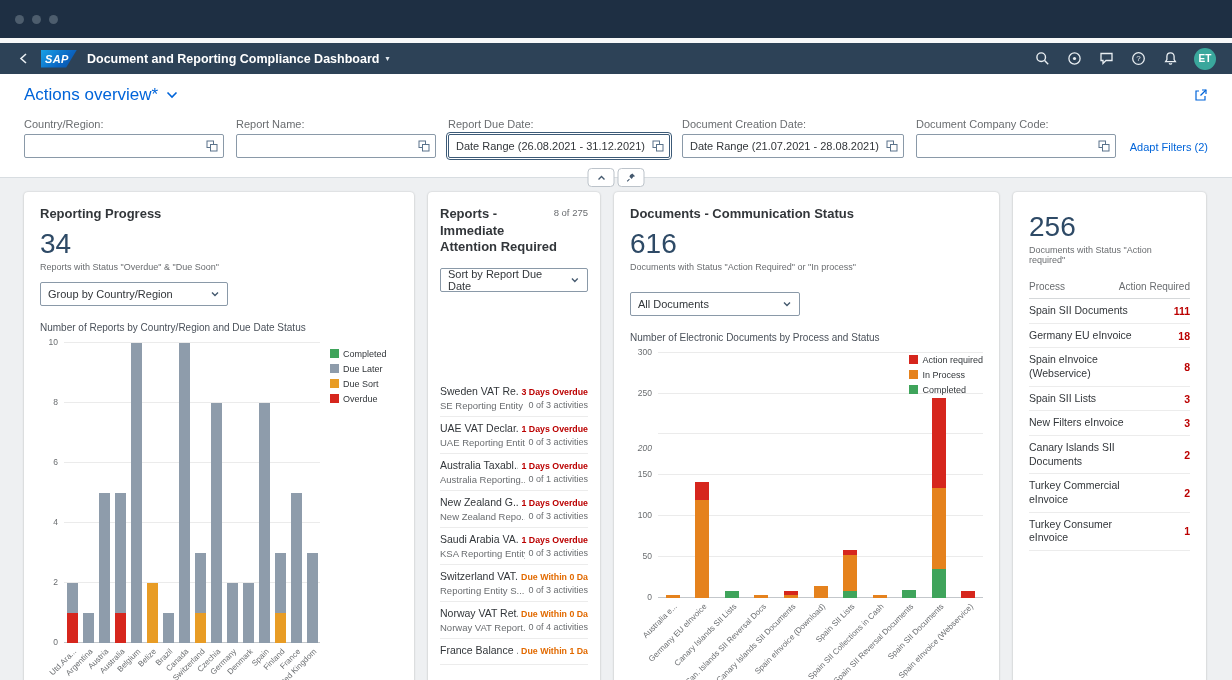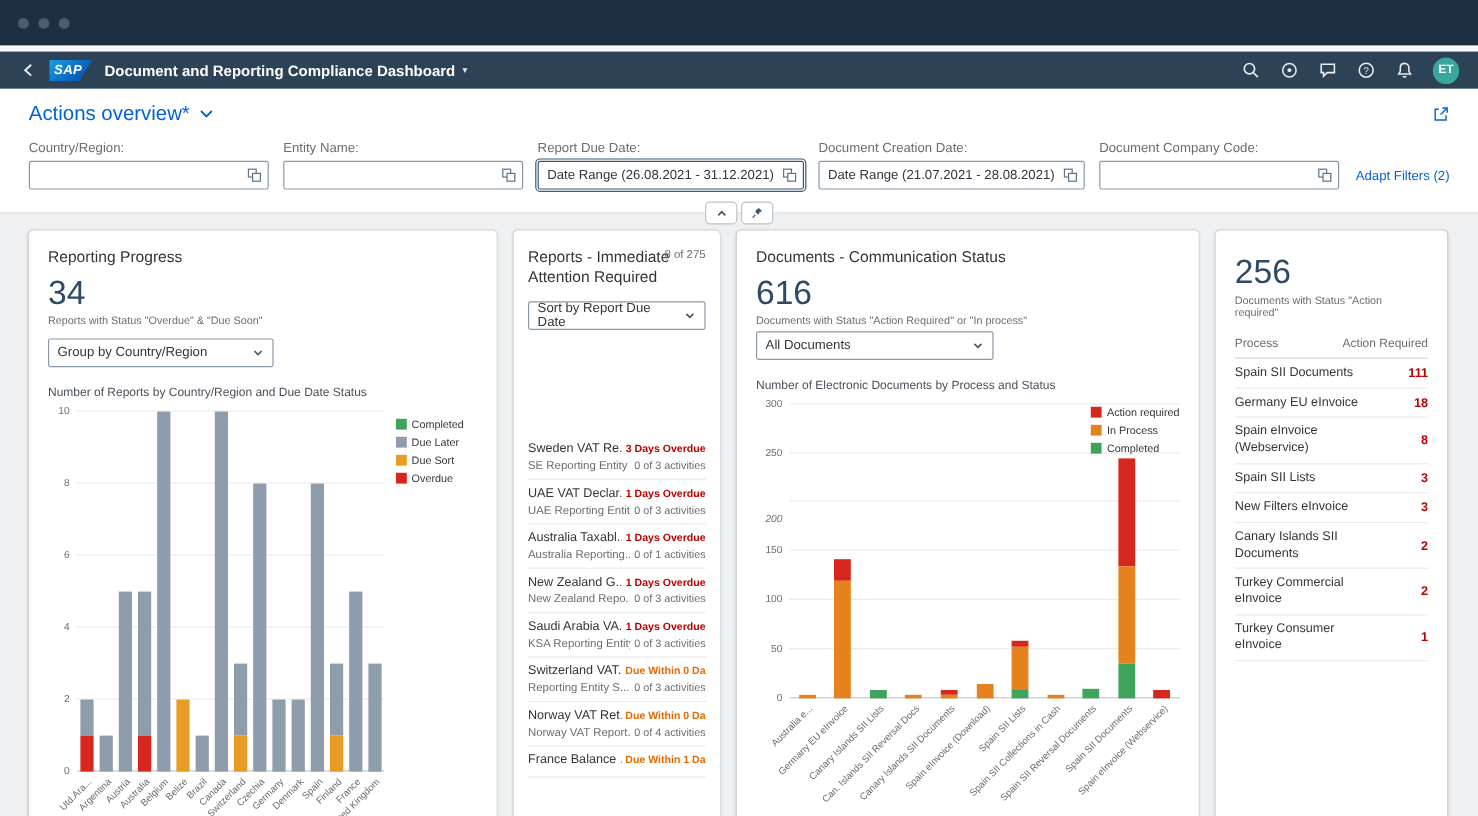--- a/index.html
+++ b/index.html
@@ -42,28 +42,28 @@
   .adapt{margin-left:auto;align-self:flex-end;font-size:11px;color:#0064d9;text-decoration:none;white-space:nowrap;line-height:22px}
   .bar-toggles{position:absolute;left:50%;bottom:-10px;transform:translateX(-50%);display:flex;gap:3px}
   .tgl{width:27px;height:19px;background:#fff;border:1px solid #bcc3ca;border-radius:4px;display:flex;
     align-items:center;justify-content:center;cursor:pointer;padding:0}
 
   
   .content{display:flex;gap:14px;padding:14px 24px;align-items:flex-start}
   .card{background:#fff;border-radius:4px;box-shadow:0 0 2px rgba(0,0,0,.18),0 1px 3px rgba(0,0,0,.08);
     padding:14px 16px;overflow:hidden;height:650px;position:relative}
   .c1{flex:0 0 390px}.c2{flex:0 0 172px;padding:14px 12px}.c3{flex:0 0 385px}.c4{flex:0 0 193px}
-  .card h3{font-size:13px;font-weight:400;color:#32363a;line-height:1.28}
+  .card h3{font-size:13px;font-weight:700;color:#32363a;line-height:1.28}
   .kpi{font-size:28px;color:#2e4a66;margin-top:5px;line-height:1.15}
   .kpi-sub{font-size:9px;color:#6a6d70;margin-top:2px}
   .select{margin-top:10px;height:24px;border:1px solid #8a99a8;border-radius:2px;display:flex;align-items:center;
     justify-content:space-between;padding:0 7px;font-size:11px;color:#32363a;cursor:pointer;background:#fff;gap:6px}
   .c1 .select{width:188px}
   .c2 .select{width:100%;margin-top:12px}
-  .c3 .select{width:198px;margin-top:4px}
+  .c3 .select{width:170px;margin-top:20px}
   .chart-title{font-size:10px;color:#4a515a;margin-top:16px}
   .chart{display:flex;margin-top:10px}
   .yaxis{position:relative;flex:none}
   .ytick{position:absolute;right:6px;font-size:8.5px;color:#6a6d70}
   .plotwrap{flex:1;position:relative;min-width:0}
   .plot{position:relative}
   .gridline{position:absolute;left:0;right:0;height:1px;background:#ebebeb}
   .gridline.base{background:#c3c7cb}
   .cats{position:absolute;left:0;right:0;top:0;bottom:0;display:flex;align-items:flex-end}
   .cat{flex:1;display:flex;justify-content:center;align-items:flex-end;min-width:0}
@@ -182,21 +182,21 @@
           <div class="field" style="width: 200px;">
             <div class="flabel">Country/Region:</div>
             <div class="input-box"><input readonly="" style=""><span class="vh">
                 <svg width="12" height="12" viewBox="0 0 12 12">
                   <rect x="1" y="1" width="6.5" height="6.5" fill="none" stroke="#5b738b"></rect>
                   <rect x="4.5" y="4.5" width="6.5" height="6.5" fill="#ffffff" stroke="#5b738b"></rect>
                 </svg>
               </span></div>
           </div>
           <div class="field" style="width: 200px;">
-            <div class="flabel">Entity Name:</div>
+            <div class="flabel">Report Name:</div>
             <div class="input-box"><input readonly="" style=""><span class="vh">
                 <svg width="12" height="12" viewBox="0 0 12 12">
                   <rect x="1" y="1" width="6.5" height="6.5" fill="none" stroke="#5b738b"></rect>
                   <rect x="4.5" y="4.5" width="6.5" height="6.5" fill="#ffffff" stroke="#5b738b"></rect>
                 </svg>
               </span></div>
           </div>
           <div class="field" style="width: 222px;">
             <div class="flabel">Report Due Date:</div>
             <div class="input-box emph"><input readonly="" value="Date Range (26.08.2021 - 31.12.2021)" style=""><span class="vh">

